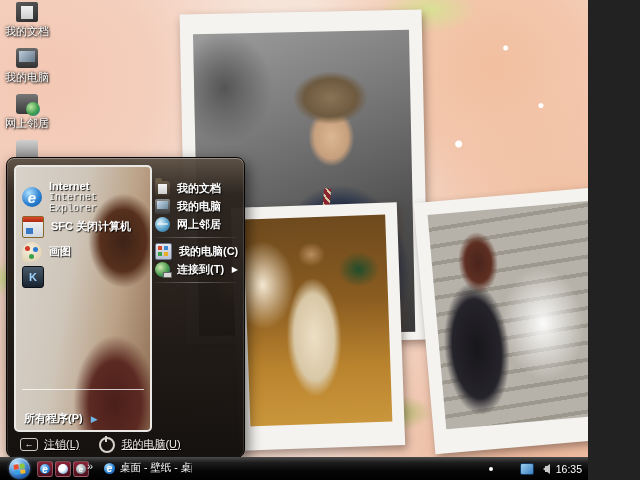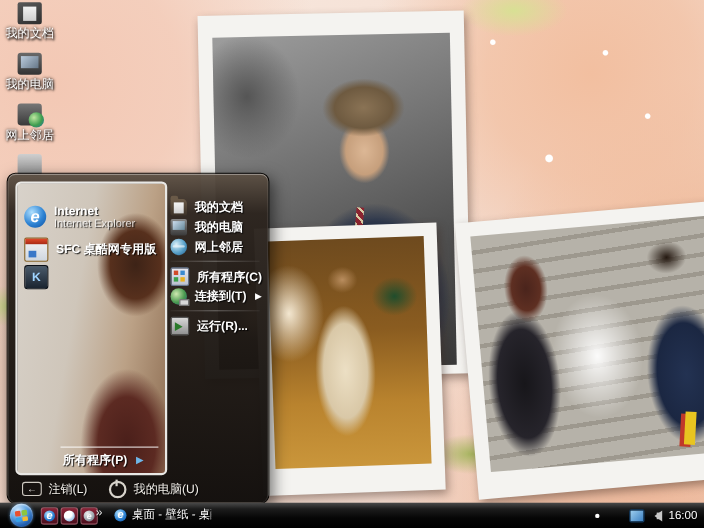--- a/index.html
+++ b/index.html
@@ -1,16 +1,16 @@
 <!DOCTYPE html>
 <html><head>
 <meta charset="utf-8">
 <style>
   html,body{margin:0;padding:0;background:#222;}
-  .screen{position:relative;width:640px;height:480px;overflow:hidden;
+  .screen{position:relative;width:588px;height:480px;overflow:hidden;
     font-family:"Liberation Sans","DejaVu Sans",sans-serif;-webkit-font-smoothing:antialiased;}
 
   
   .wallpaper{position:absolute;inset:0;
     background:
       radial-gradient(circle 2px at 86% 10%, #fff 0 2px, transparent 3px),
       radial-gradient(circle 2px at 92% 22%, #fff 0 2px, transparent 3px),
       radial-gradient(circle 3px at 78% 30%, #fff 0 3px, transparent 4px),
       radial-gradient(circle 2px at 97% 48%, #fff 0 2px, transparent 3px),
       radial-gradient(circle 2px at 83% 62%, #fff 0 2px, transparent 3px),
@@ -82,23 +82,23 @@
   .left-panel{position:absolute;left:7px;top:7px;width:134px;bottom:25px;border:2px solid #e9e8e5;border-radius:5px;overflow:hidden;
     background:
       radial-gradient(ellipse 58px 95px at 74% 90%, #4a1f1a 0%, #5c2a22 45%, rgba(92,42,34,0) 72%),
       radial-gradient(ellipse 46px 62px at 80% 28%, #3d2317 0%, #57301d 50%, rgba(87,48,29,0) 76%),
       radial-gradient(ellipse 18px 24px at 70% 30%, #cba384 0%, rgba(203,163,132,0) 82%),
       linear-gradient(100deg,#d8d2ca 0%,#cfc6ba 40%,#bba186 70%,#8d6d52 100%);}
   .programs{position:absolute;left:3px;top:13px;right:1px;}
   .pitem{display:flex;align-items:center;gap:7px;padding:2px 3px;height:21px;cursor:pointer;}
   .pitem.first{height:30px;}
   .pitem .txt{color:#fff;font-size:11px;font-weight:bold;text-shadow:1px 1px 1px rgba(0,0,0,.85);white-space:nowrap;}
-  .pitem .sub{color:rgba(255,255,255,.78);font-size:10px;font-weight:normal;text-shadow:1px 1px 1px rgba(0,0,0,.8);}
+  .pitem .sub{color:rgba(255,255,255,.78);font-size:10px;font-weight:normal;text-shadow:1px 1px 1px rgba(0,0,0,.8);font-family:Liberation Mono, monospace;}
   .all-programs{position:absolute;left:6px;right:6px;bottom:2px;border-top:1px solid rgba(255,255,255,.75);
-    padding:4px 2px 2px;display:flex;align-items:center;gap:8px;cursor:pointer;margin-left:33px;}
+    padding:21px 2px 2px;display:flex;align-items:center;gap:8px;cursor:pointer;}
   .all-programs .txt{color:#fff;font-size:11px;font-weight:bold;text-shadow:1px 1px 1px rgba(0,0,0,.9);}
   .all-programs .arr{color:#6fb7e8;font-size:9px;}
 
   .mi{width:20px;height:20px;position:relative;flex:none;}
   .mi-sm{width:15px;height:15px;position:relative;flex:none;}
   .i-ie{border-radius:50%;background:radial-gradient(circle at 35% 30%,#aee0ff,#2f84d4 55%,#0c4ea0);
     color:#fff;font-weight:bold;font-style:italic;display:flex;align-items:center;justify-content:center;font-size:15px;}
   .i-ie.small{font-size:10px;}
   .i-sfc{background:linear-gradient(#f5f5f5,#cfd6de);border:1px solid #88662a;border-radius:2px;}
   .i-sfc::before{content:"";position:absolute;left:0;top:0;right:0;height:5px;background:linear-gradient(#e04a2a,#a82a14);}
@@ -134,21 +134,21 @@
   .i-run::after{content:"";position:absolute;left:3px;top:4px;width:0;height:0;border:4px solid transparent;border-left:7px solid #2a7a2a;}
 
   .right-panel{position:absolute;left:146px;top:21px;right:6px;}
   .ritem{display:flex;align-items:center;gap:7px;height:18px;padding:0 2px;position:relative;cursor:pointer;}
   .ritem .txt{color:#fff;font-size:11px;font-weight:bold;text-shadow:1px 1px 1px rgba(0,0,0,.9);white-space:nowrap;}
   .ritem .sub-arr{position:absolute;right:0;color:#fff;font-size:8px;}
   .rsep{height:1px;margin:4px 2px;background:linear-gradient(90deg,rgba(255,255,255,.05),rgba(255,255,255,.3),rgba(255,255,255,.05));}
 
   .menu-footer{position:absolute;left:0;right:0;bottom:0;height:25px;display:flex;align-items:center;gap:20px;padding-left:13px;}
   .fitem{display:flex;align-items:center;gap:6px;cursor:pointer;}
-  .fitem .txt{color:#f0ede8;font-size:11px;text-shadow:1px 1px 1px #000;}
+  .fitem .txt{color:#f0ede8;font-size:11px;text-shadow:1px 1px 1px #000;text-decoration:underline;}
   .i-logoff{width:16px;height:11px;border:1px solid #cfcac2;border-radius:3px;color:#f0ede8;font-size:9px;
     display:flex;align-items:center;justify-content:center;line-height:9px;}
   .i-power{width:12px;height:12px;border:2px solid #d8d4cc;border-radius:50%;position:relative;}
   .i-power::after{content:"";position:absolute;left:4px;top:-3px;width:2px;height:6px;background:#d8d4cc;}
 
   
   .taskbar{position:absolute;left:0;right:0;bottom:0;height:23px;z-index:9;
     background:linear-gradient(#4a4a4a 0%,#1c1c1c 25%,#060606 60%,#000 100%);display:flex;align-items:center;}
   .orb{position:absolute;left:9px;top:1px;width:21px;height:21px;border-radius:50%;cursor:pointer;
     background:radial-gradient(circle at 35% 28%,#cfe9ff 0%,#5aa0e0 40%,#1d5cae 70%,#0a2f66 100%);
@@ -219,21 +219,25 @@
       <div class="programs">
         <div class="pitem first">
           <div class="mi i-ie">e</div>
           <div>
             <div class="txt">Internet</div>
             <div class="sub">Internet Explorer</div>
           </div>
         </div>
         <div class="pitem">
           <div class="mi i-sfc"></div>
-          <div class="txt">SFC 桌酷网专用版</div>
+          <div class="txt">SFC 关闭计算机</div>
+        </div>
+        <div class="pitem">
+          <div class="mi i-paint"></div>
+          <div class="txt">画图</div>
         </div>
         <div class="pitem">
           <div class="mi i-kmp">K</div>
         </div>
       </div>
       <div class="all-programs">
         <span class="txt">所有程序(P)</span>
         <span class="arr">▶</span>
       </div>
     </div>
@@ -247,32 +251,28 @@
         <div class="mi-sm i-comp2"></div>
         <div class="txt">我的电脑</div>
       </div>
       <div class="ritem">
         <div class="mi-sm i-globe"></div>
         <div class="txt">网上邻居</div>
       </div>
       <div class="rsep"></div>
       <div class="ritem">
         <div class="mi-sm i-cpanel"></div>
-        <div class="txt">所有程序(C)</div>
+        <div class="txt">我的电脑(C)</div>
       </div>
       <div class="ritem">
         <div class="mi-sm i-connect"></div>
         <div class="txt">连接到(T)</div>
         <div class="sub-arr">▶</div>
       </div>
       <div class="rsep"></div>
-      <div class="ritem">
-        <div class="mi-sm i-run"></div>
-        <div class="txt">运行(R)...</div>
-      </div>
     </div>
 
     <div class="menu-footer">
       <div class="fitem">
         <span class="i-logoff">←</span>
         <span class="txt">注销(L)</span>
       </div>
       <div class="fitem">
         <span class="i-power"></span>
         <span class="txt">我的电脑(U)</span>
@@ -302,17 +302,17 @@
     </div>
     <div class="chevron">»</div>
     <div class="taskbtn">
       <div class="mi-q i-ie small" style="width:11px;height:11px;flex:none;">e</div>
       <div class="txt">桌面 - 壁纸 - 桌酷...</div>
     </div>
     <div class="tray">
       <div class="tray-dot"></div>
       <div class="i-trynet"></div>
       <div class="i-tryvol"></div>
-      <div class="clock">16:00</div>
+      <div class="clock">16:35</div>
     </div>
   </div>
 
 </div>
 
 </body></html>

